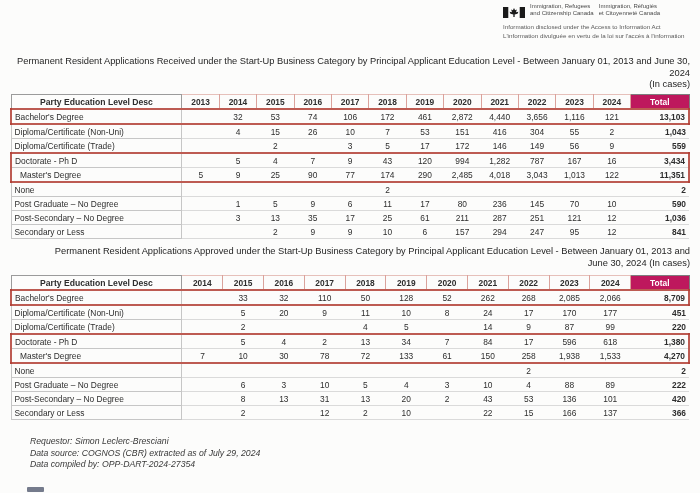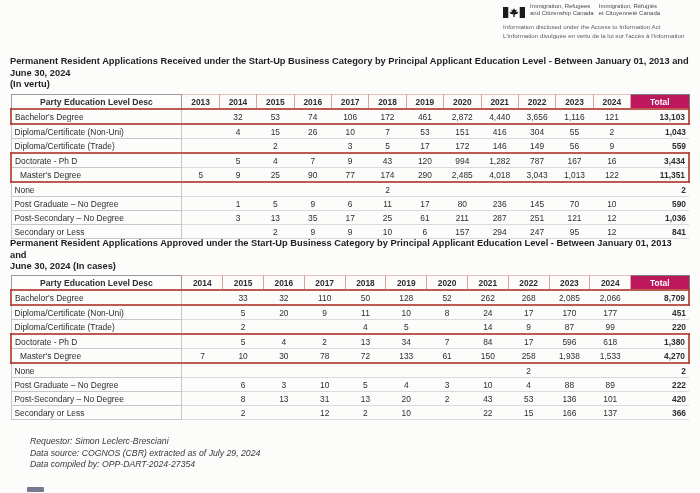--- a/index.html
+++ b/index.html
@@ -16,25 +16,25 @@
   
   #logo{position:absolute; top:3px; right:5px; width:192px;}
   .logo-row{display:flex; align-items:flex-start; gap:5px;}
   .flag-wrap{flex:0 0 auto; padding-top:1px;}
   .dept{font-size:6px; line-height:7px; color:#4a4a4a; white-space:nowrap;}
   .atip{font-size:6.2px; line-height:8px; color:#5a5a5a; margin-top:1px; white-space:nowrap;}
 
   
   .tbl-title{
     position:absolute; left:10px; width:680px;
-    font-weight:bold; font-size:9.3px; line-height:11.5px;
-    text-align:left; color:#1f1f1f;
+    font-weight:normal; font-size:9.3px; line-height:11.5px;
+    text-align:right; color:#1f1f1f;
   }
   #title1{top:56px;}
-  #title2{top:238px;}
+  #title2{top:246px;}
 
   
   .table-host{position:absolute; left:10px; width:680px;}
   #table1{top:94px;}
   #table2{top:275px;}
 
   table.rpt{
     border-collapse:collapse; width:100%; table-layout:fixed;
     font-size:8.4px; color:var(--ink);
   }
@@ -88,21 +88,21 @@
         <div>Immigration, Réfugiés</div>
         <div>et Citoyenneté Canada</div>
       </span>
     </div>
     <div class="atip">Information disclosed under the Access to Information Act</div>
     <div class="atip">L'information divulguée en vertu de la loi sur l'accès à l'information</div>
   </div>
 
   <div id="title1" class="tbl-title">
     <div>Permanent Resident Applications Received under the Start-Up Business Category by Principal Applicant Education Level -  Between January 01, 2013 and June 30, 2024</div>
-    <div>(In vertu)</div>
+    <div>(In cases)</div>
   </div>
 
   <div id="table1" class="table-host">
       <table class="rpt">
         <colgroup>
           <col style="width: 25.2%;">
           <col style="width: 5.51667%;">
           <col style="width: 5.51667%;">
           <col style="width: 5.51667%;">
           <col style="width: 5.51667%;">

